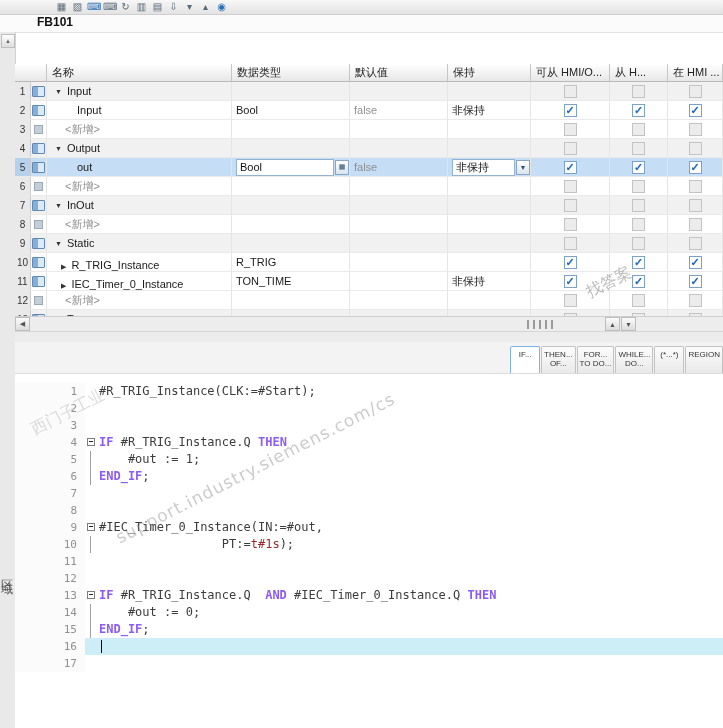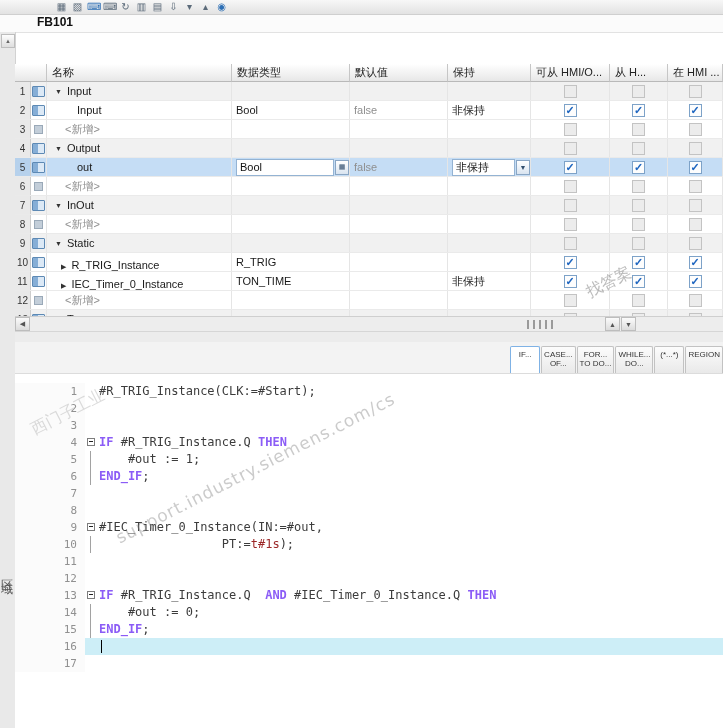--- a/index.html
+++ b/index.html
@@ -451,21 +451,21 @@
     <span class="hbtn left">◀</span>
     <span class="grip"></span>
     <span class="hbtn up">▲</span>
     <span class="hbtn down">▼</span>
   </div>
 
   <div class="gapband"></div>
 
   <div class="snips" id="snippet-buttons">
       <div class="snip active">IF...</div>
-      <div class="snip">CASE...
+      <div class="snip">THEN...
 OF...</div>
       <div class="snip">FOR...
 TO DO...</div>
       <div class="snip">WHILE...
 DO...</div>
       <div class="snip">(*...*)</div>
       <div class="snip">REGION</div>
     </div>
 
   <div class="codearea">

